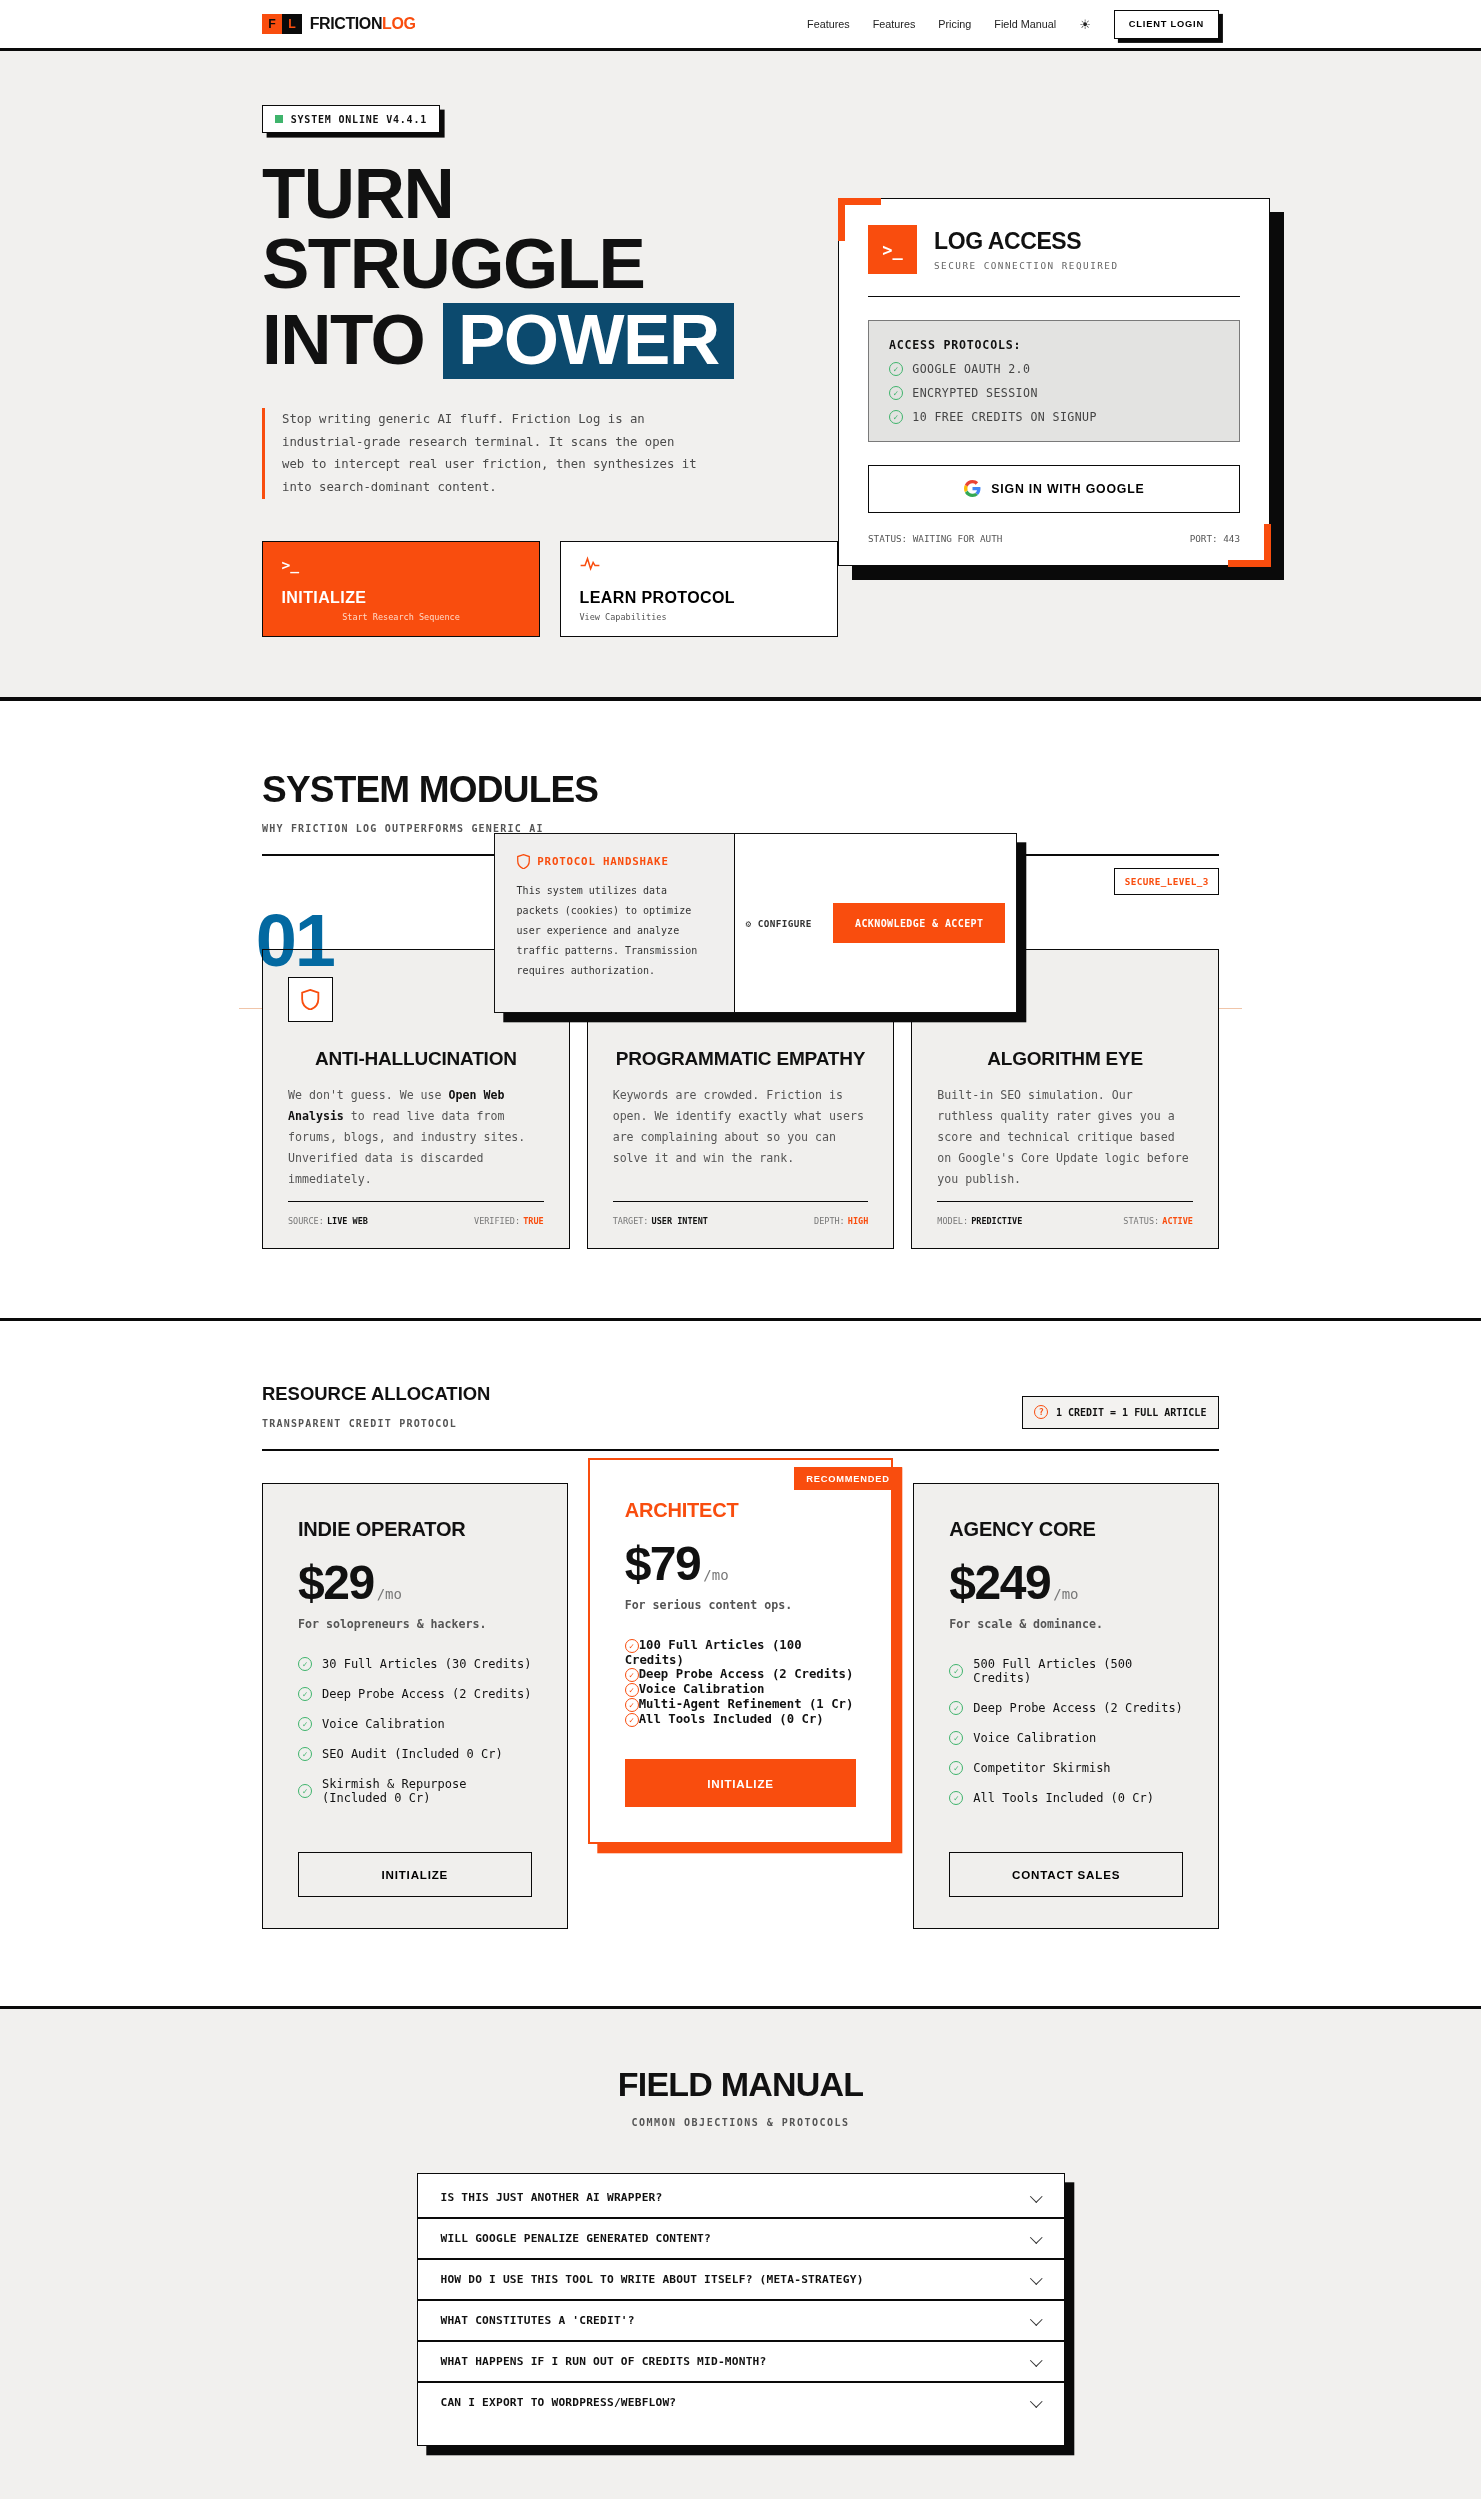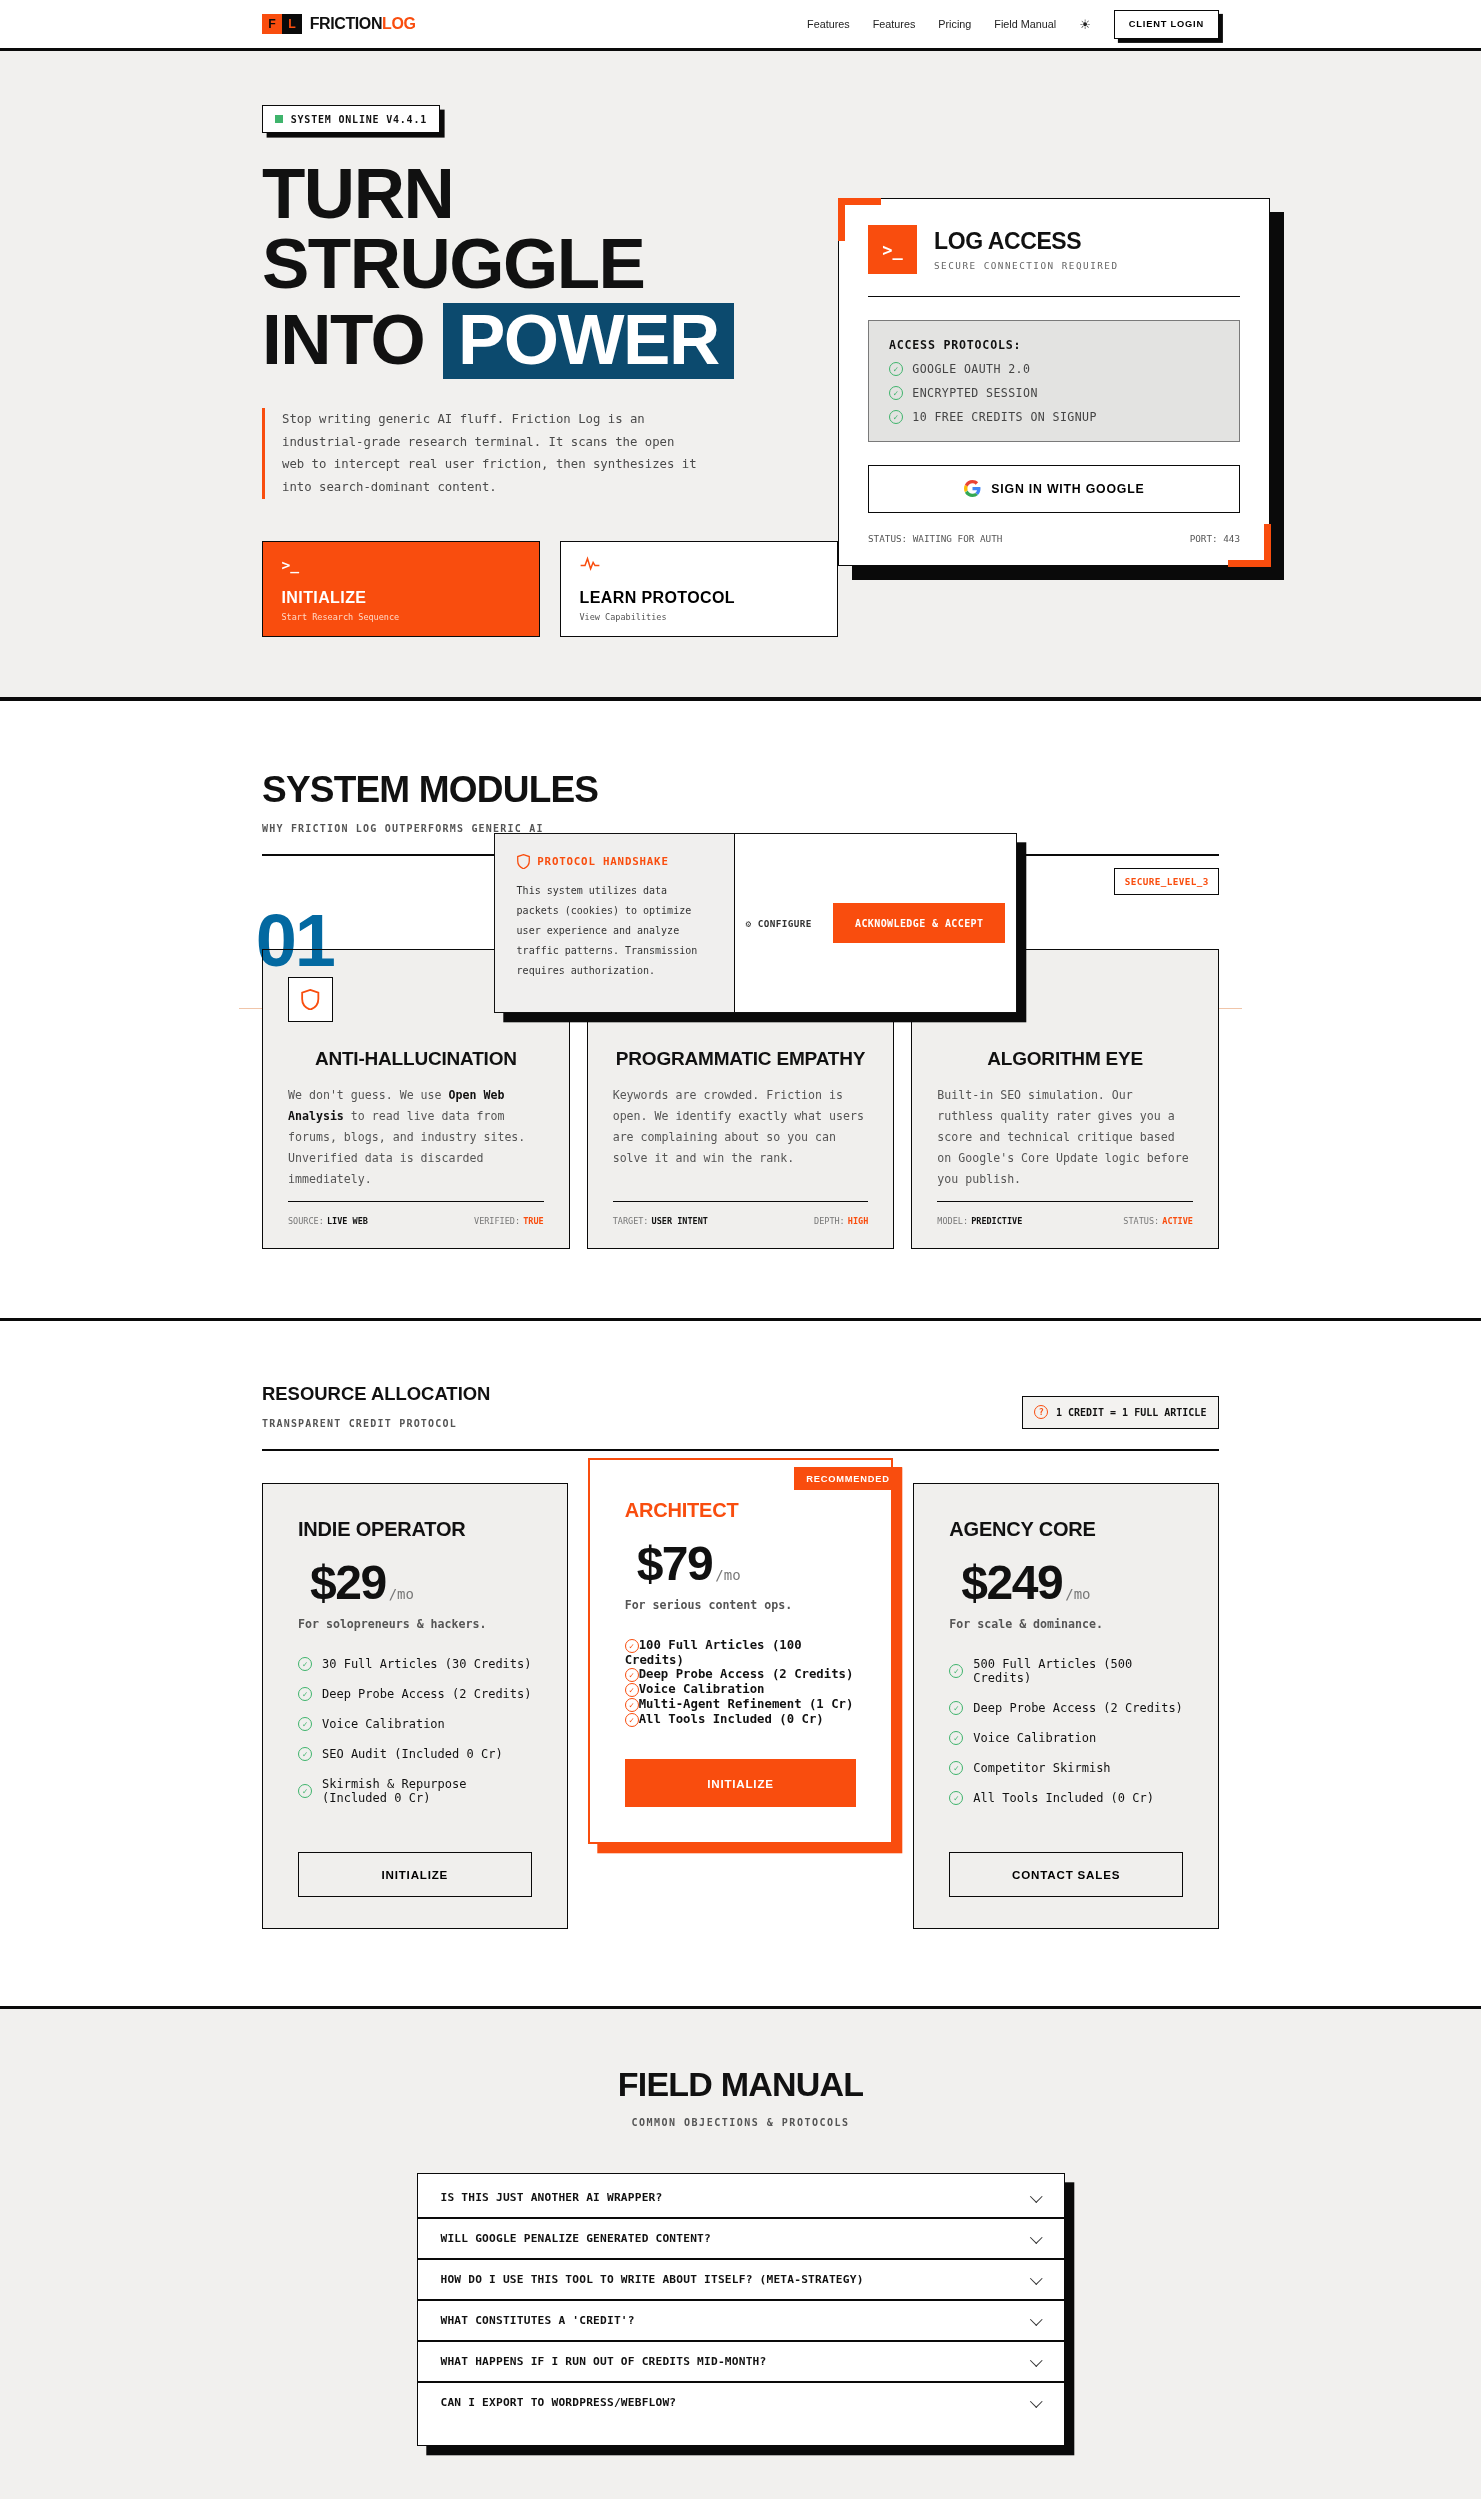--- a/index.html
+++ b/index.html
@@ -28,21 +28,21 @@
   .hero { background:#f1f0ee; border-bottom:4.6px solid #0a0a0a; }
   .hero-grid { display:grid; grid-template-columns:1fr 432px; padding:54px 0 60px; }
   .status-badge { display:inline-flex; align-items:center; gap:7.7px; background:#fff; border:1.5px solid #0a0a0a; box-shadow:4.6px 4.6px 0 #0a0a0a; padding:7.7px 12.3px; font-size:10px; font-weight:700; letter-spacing:0.8px; }
   .status-dot { width:7.7px; height:7.7px; background:#3FB46C; display:inline-block; }
   h1 { font-size:71px; line-height:0.98; font-weight:900; letter-spacing:-1.5px; margin-top:26px; }
   .hl { background:#0c4a6e; color:#fff; display:inline-block; padding:1.5px 15.4px 4.6px; margin-top:4.6px; }
   .hero-para { margin-top:29px; width:440px; font-size:12.3px; line-height:1.85; color:#4a4a4a; border-left:3.9px solid #F94D0E; padding-left:17px; }
   .hero-ctas { display:flex; gap:20px; margin-top:42px; }
   .cta { width:278px; height:96px; padding:14px 18.5px; border:1.5px solid #0a0a0a; cursor:pointer; display:flex; flex-direction:column; justify-content:space-between; text-align:left; }
   .cta-primary { background:#F94D0E; color:#fff; }
-  .cta-primary .cta-sub { color:#ffd9c6; }
+  .cta-primary .cta-sub { color:#ffd9c6;text-align:center; }
   .cta-secondary { background:#fff; }
   .cta-icon { font-size:14.7px; font-weight:700; }
   .cta-title { font-size:16px; font-weight:900; letter-spacing:0.4px; }
   .cta-sub { font-size:8.5px; margin-top:4.6px; color:#555; }
   .pulse-icon { width:20px; height:15.4px; }
 
   
   .login-wrap { margin-top:93px; position:relative; }
   .login-card { position:relative; background:#fff; border:1.5px solid #0a0a0a; box-shadow:14px 14px 0 #0a0a0a; padding:26px 29px 21.6px; }
   .corner { position:absolute; width:43px; height:43px; }
@@ -95,21 +95,21 @@
   
   .sec-pricing { background:#fff; padding:62px 0 77px; border-bottom:3.1px solid #0a0a0a; }
   .phead { display:flex; justify-content:space-between; align-items:flex-end; }
   .credit-badge { display:flex; align-items:center; gap:7.7px; background:#f3f2f0; border:0.8px solid #0a0a0a; padding:8.5px 11.6px; font-size:10px; font-weight:700; }
   .qmark { width:14px; height:14px; border:1.3px solid #F94D0E; border-radius:50%; color:#F94D0E; font-size:8.5px; font-weight:700; display:inline-flex; align-items:center; justify-content:center; }
   .plans { display:grid; grid-template-columns:1fr 1fr 1fr; gap:20px; margin-top:32px; align-items:start; }
   .plan { background:#f0efed; border:1.5px solid #0a0a0a; padding:34px 35px 31px; }
   .plan-featured { background:#fff; border:2.3px solid #F94D0E; box-shadow:9.3px 9.3px 0 #F94D0E; margin-top:-25px; padding:39px 35px 35px; position:relative; }
   .rec-badge { position:absolute; top:7.7px; right:-10.8px; background:#F94D0E; color:#fff; font-size:9.3px; font-weight:800; letter-spacing:0.8px; padding:6.2px 12.3px; }
   .plan-name { font-size:20px; font-weight:900; letter-spacing:-0.2px; }
-  .plan-price { margin-top:14px;margin-left:12px; }
+  .plan-price { margin-top:14px; }
   .plan-price b { font-size:48px; font-weight:900; letter-spacing:-1.5px; }
   .plan-price span { font-size:14px; color:#777; margin-left:3.1px; }
   .plan-desc { font-size:11.6px; color:#555; margin-top:7.7px; font-weight:700; }
   .plan ul, .plan-featured ul { list-style:none; margin-top:26px; }
   .plan li { display:flex; align-items:center; gap:10px; font-size:12px; margin:16px 0; }
   .feat-bold li { font-weight:700; }
   .check-orange { border-color:#F94D0E; color:#F94D0E; }
   .plan-cta { margin-top:31px; width:100%; height:45px; background:transparent; border:1.5px solid #0a0a0a; font-weight:800; font-size:11.6px; letter-spacing:0.8px; cursor:pointer; font-family:"Liberation Sans",sans-serif; }
   .plan-cta-solid { margin-top:32px; width:100%; height:48px; background:#F94D0E; border:none; color:#fff; font-weight:800; font-size:11.6px; letter-spacing:0.8px; cursor:pointer; font-family:"Liberation Sans",sans-serif; }
 

